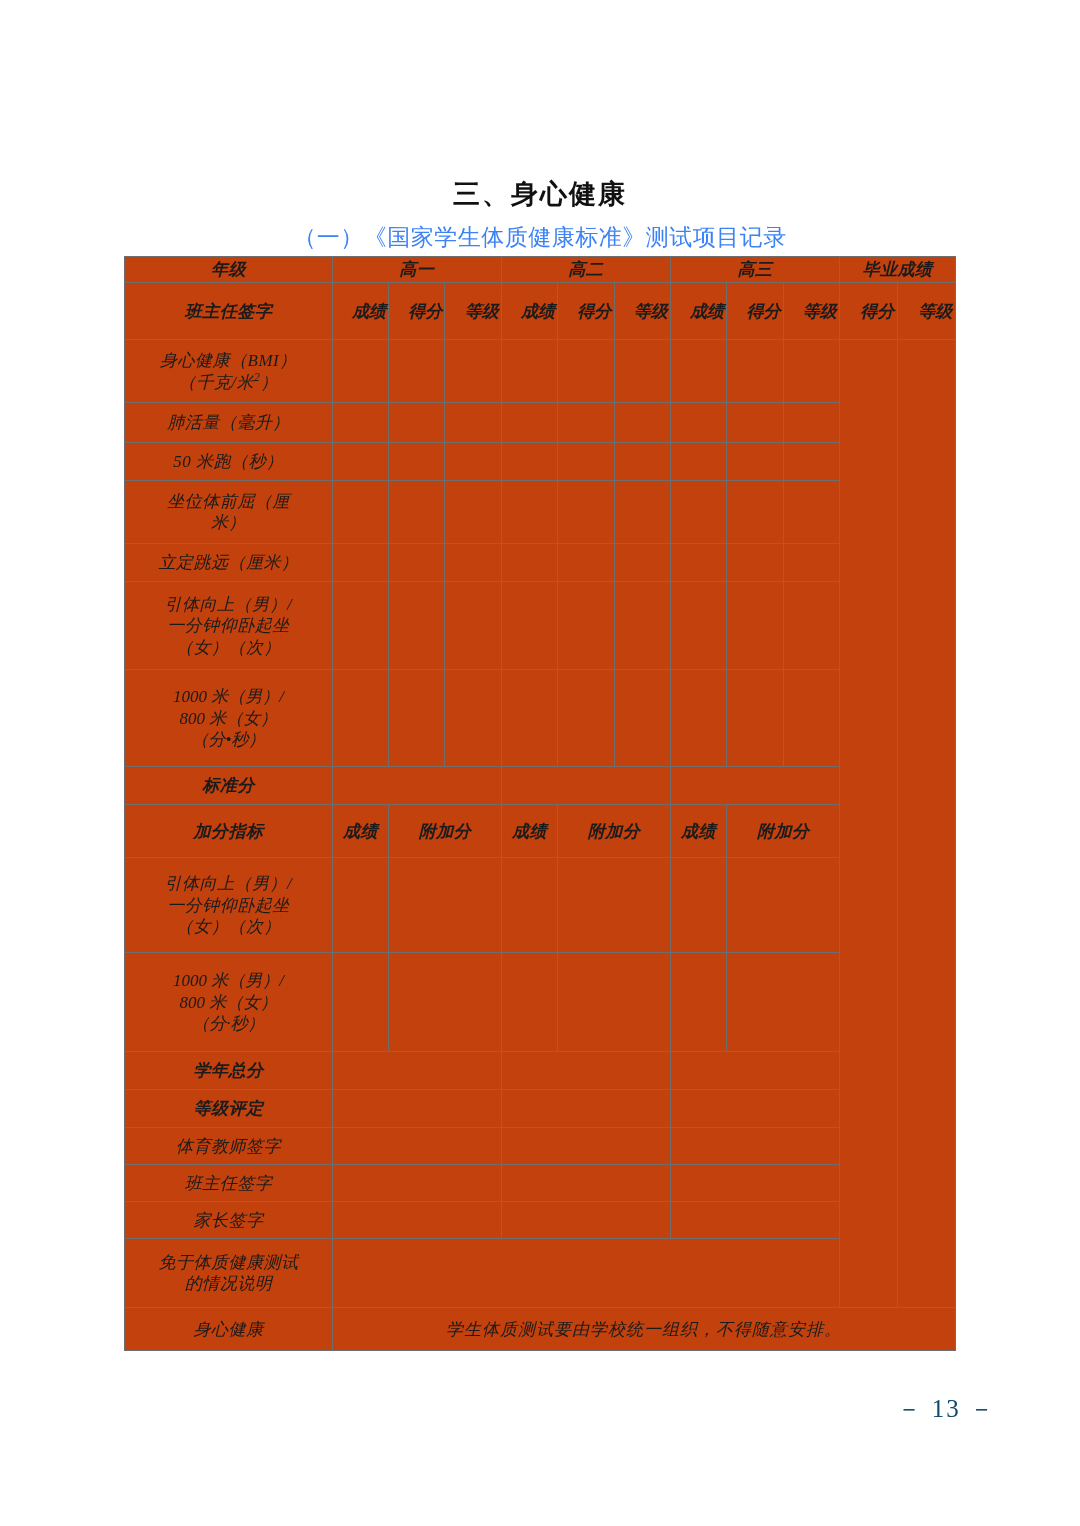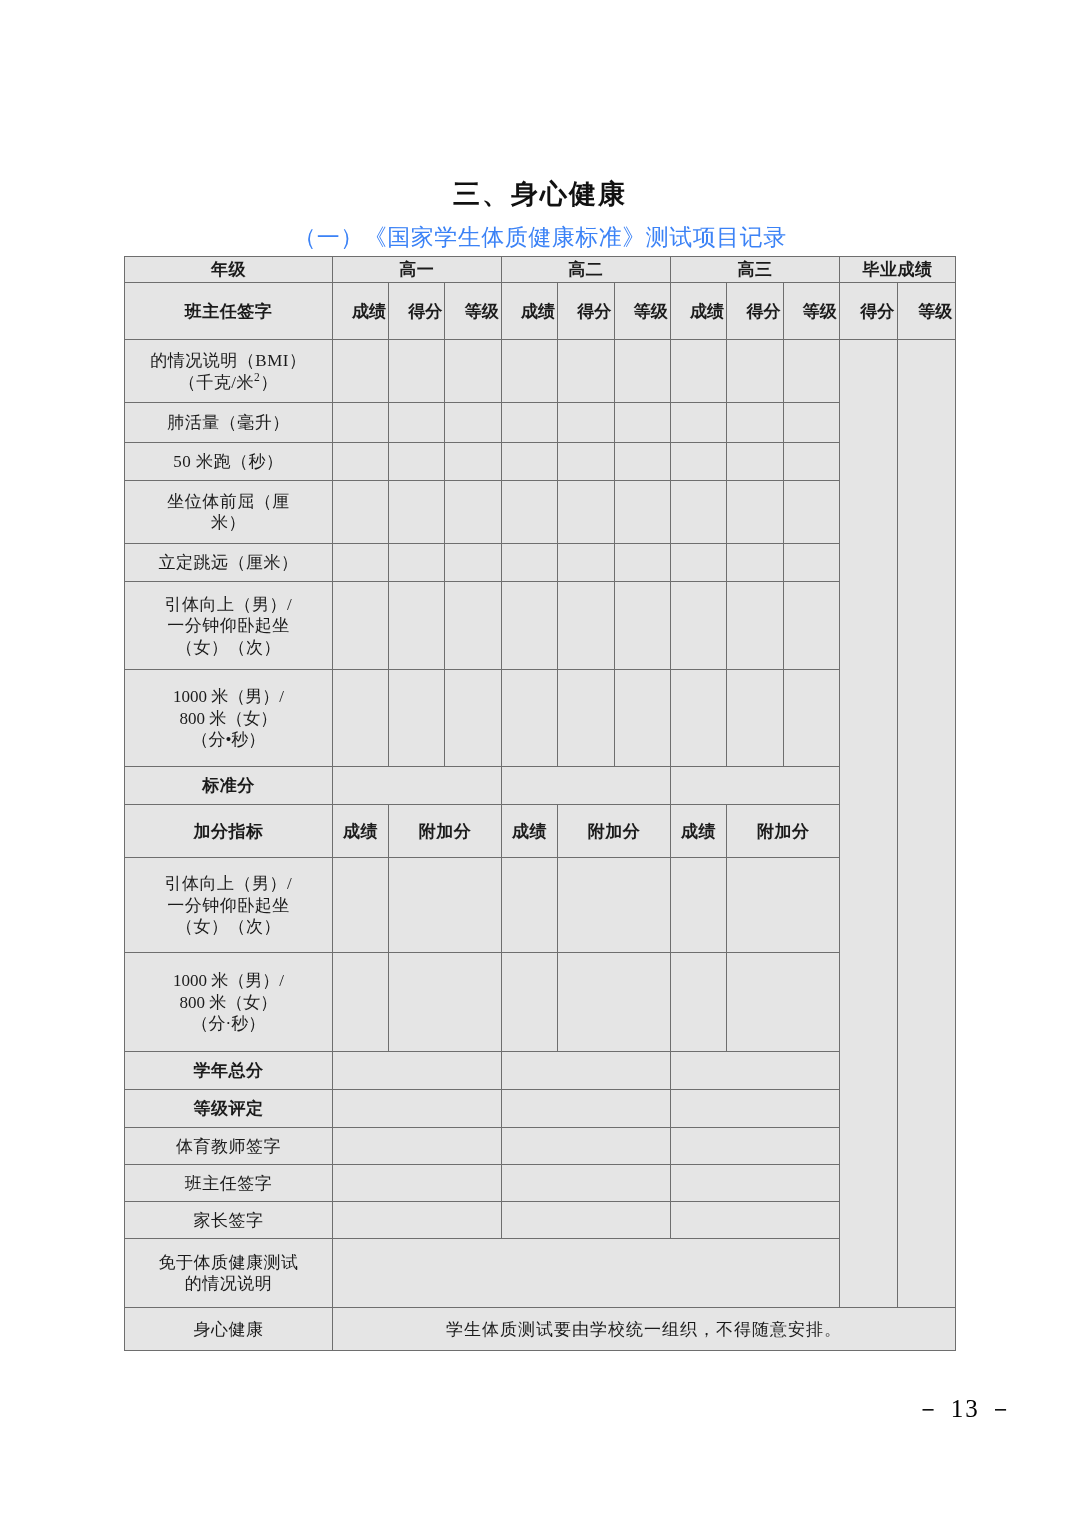--- a/index.html
+++ b/index.html
@@ -49,21 +49,22 @@
   .tbl-wrap {
     position: absolute;
     left: 124px;
     top: 256px;
     width: 832px;
   }
   table.form {
     border-collapse: collapse;
     table-layout: fixed;
     width: 832px;
-    background: #e5e5e5;
+    background: #c2410c;
+    font-style: italic;
   }
   table.form td {
     border: 1px solid #6e6e6e;
     padding: 2px 3px;
     text-align: center;
     vertical-align: middle;
     font-size: 17px;
     line-height: 1.26;
     color: #1b1b1b;
     font-family: "Liberation Serif", "DejaVu Serif", serif;
@@ -100,25 +101,25 @@
 
   .sup { font-size: 0.68em; vertical-align: super; }
 
   
   .page-no {
     position: absolute;
     left: 0;
     top: 1392px;
     width: 1080px;
     text-align: right;
-    padding-right: 65px;
+    padding-right: 84px;
     box-sizing: border-box;
     font-family: "Liberation Serif", "DejaVu Serif", serif;
     font-size: 25px;
-    color: #000000;
+    color: #0c4a6e;
     letter-spacing: 2px;
   }
 </style>
 </head>
 <body>
 
 <div class="page">
 
   <div class="doc-title">三、身心健康</div>
   <div class="doc-subtitle">（一）《国家学生体质健康标准》测试项目记录</div>
@@ -185,21 +186,21 @@
         <td class="hd-small">
           <span style="display:inline-block;width:1em;line-height:1.06">得分</span>
         </td>
         <td class="hd-small">
           <span style="display:inline-block;width:1em;line-height:1.06">等级</span>
         </td>
       </tr>
 
       <tr>
         <td class="lbl" style="height:58px">
-          <div>的情况说明（BMI）</div>
+          <div>身心健康（BMI）</div>
           <div>（千克/米<span class="sup">2</span>）</div>
         </td>
         <td class="blank"></td>
         <td class="blank"></td>
         <td class="blank"></td>
         <td class="blank"></td>
         <td class="blank"></td>
         <td class="blank"></td>
         <td class="blank"></td>
         <td class="blank"></td>

